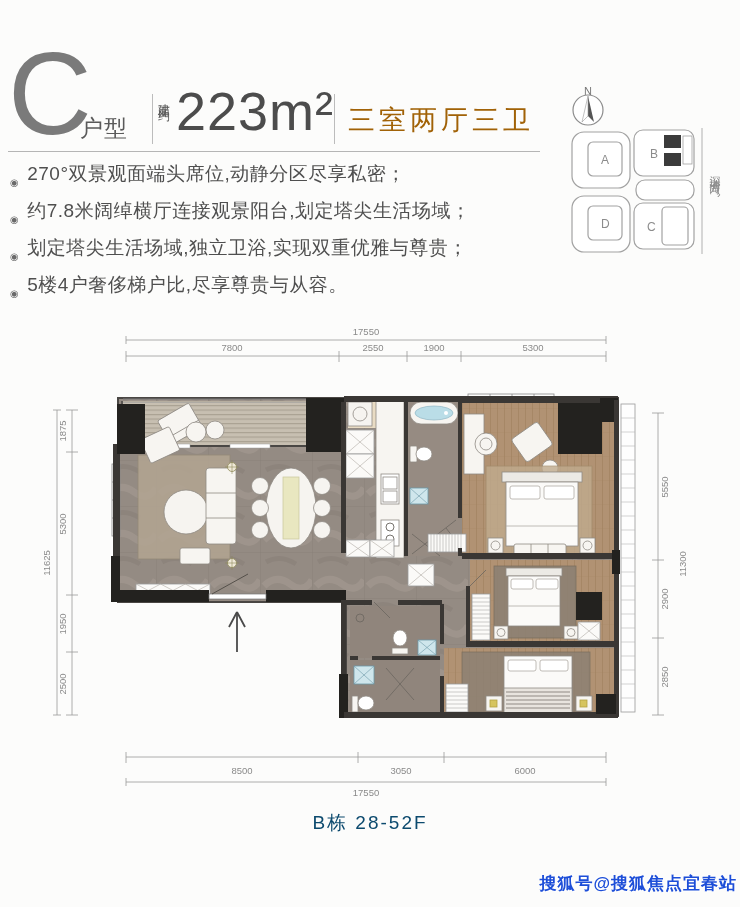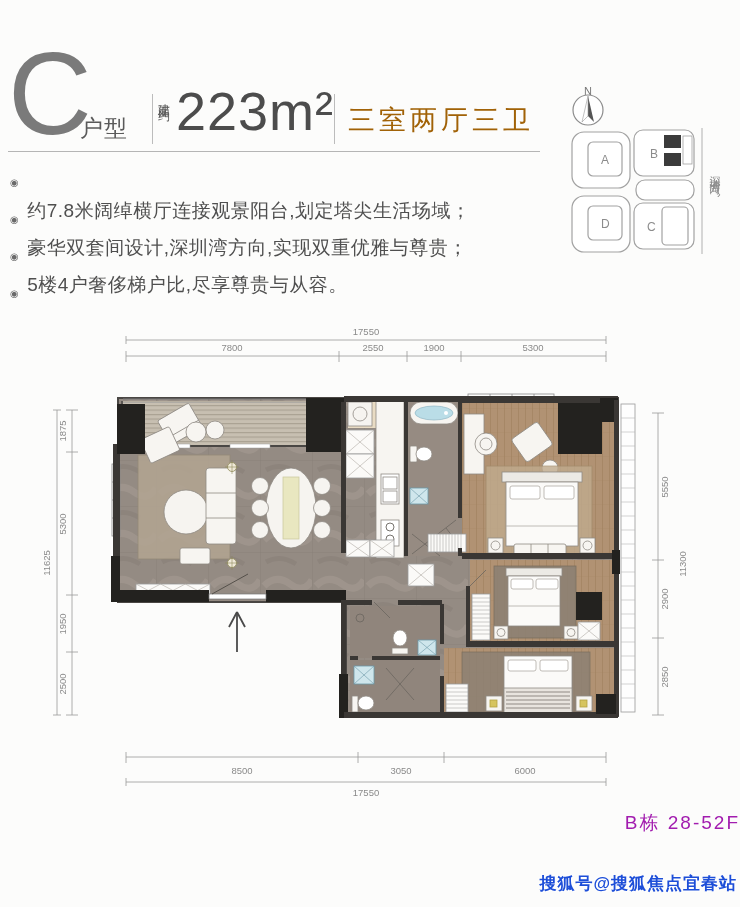--- a/index.html
+++ b/index.html
@@ -19,48 +19,49 @@
   .hrule{left:8px;top:151px;width:532px;height:1px;background:#b5b5b5;}
   .features{left:10px;top:160px;width:540px;list-style:none;margin:0;padding:0;}
   .features li{display:flex;align-items:flex-start;font-size:19px;color:#4f4f4f;
                line-height:28px;letter-spacing:0.5px;}
   .features .mark{font-size:10px;color:#6a6a6a;margin:9px 8px 0 0;flex:none;}
   
   .dirText{left:707px;top:167px;writing-mode:vertical-rl;text-orientation:upright;
            font-size:11px;color:#8c8c8c;letter-spacing:2px;}
   .dirArrow{left:717px;top:188px;font-size:11px;color:#8c8c8c;}
   
-  .bfloor{left:0;right:0;top:810px;text-align:right;font-size:19px;color:#a21caf;letter-spacing:2px;}
+  .bfloor{left:0;right:0;top:810px;text-align:center;font-size:19px;color:#0c4a6e;letter-spacing:2px;}
   .watermark{right:3px;top:872px;font-size:17px;font-weight:bold;color:#1d4ed8;letter-spacing:1px;
              text-shadow:1px 1px 0 rgba(255,255,255,.95),-1px -1px 0 rgba(255,255,255,.8);}
   svg text{font-family:"Liberation Sans","DejaVu Sans",sans-serif;}
 </style>
 </head>
 <body>
 
 <div class="abs bigC">C</div>
 <div class="abs unitLabel">户型</div>
 <div class="abs vline v1"></div>
 <div class="abs areaPrefix">建面约</div>
 <div class="abs areaValue">223m²</div>
 <div class="abs vline v2"></div>
 <div class="abs layoutType">三室两厅三卫</div>
 <div class="abs hrule"></div>
 
 <ul class="abs features">
   <li>
       <span class="mark">◉</span>
+      <span>270°双景观面端头席位,动静分区尽享私密；</span>
     </li>
   <li>
       <span class="mark">◉</span>
       <span>约7.8米阔绰横厅连接观景阳台,划定塔尖生活场域；</span>
     </li>
   <li>
       <span class="mark">◉</span>
-      <span>豪华双套间设计,深圳湾方向,实现双重优雅与尊贵；</span>
+      <span>划定塔尖生活场域,独立卫浴,实现双重优雅与尊贵；</span>
     </li>
   <li>
       <span class="mark">◉</span>
       <span>5楼4户奢侈梯户比,尽享尊贵与从容。</span>
     </li>
 </ul>
 
 <svg class="abs" style="left:548px;top:58px" width="192" height="212" viewBox="548 58 192 212">
   <g stroke="#a2a2a2" stroke-width="1.2" fill="#ffffff">
     <text x="584" y="95" font-size="11" fill="#777" stroke="none">N</text>

